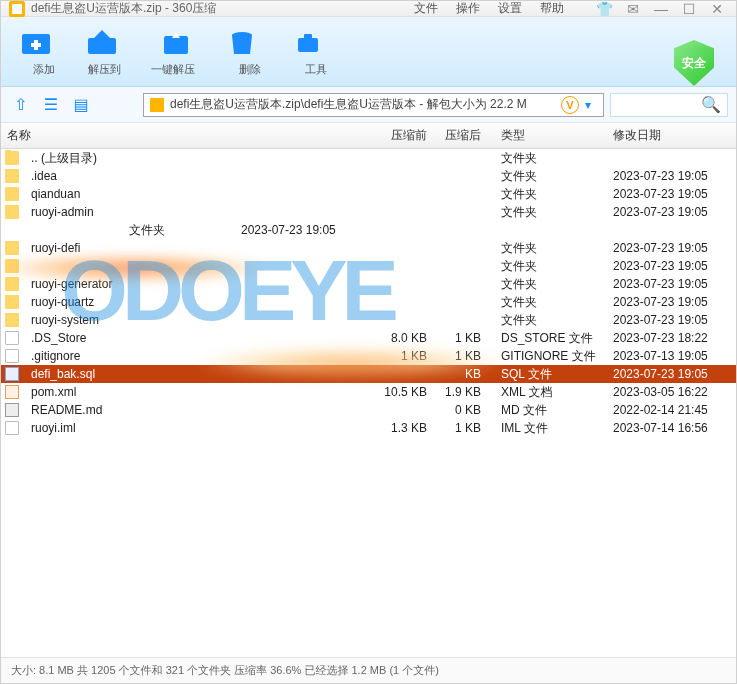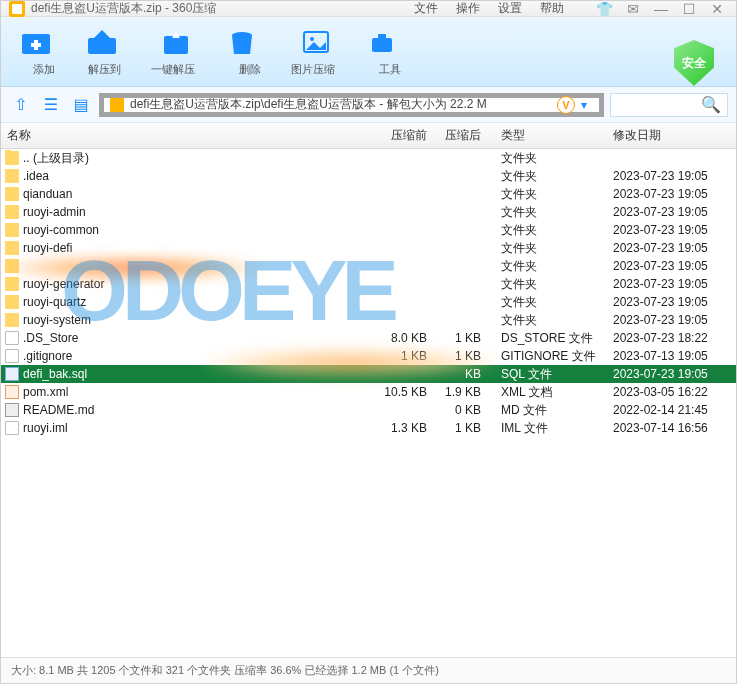--- a/index.html
+++ b/index.html
@@ -20,41 +20,41 @@
 .toolbar { height: 70px; background: linear-gradient(#eaf6ff,#d0ecff); display: flex; align-items: center; padding: 0 18px; gap: 30px; border-bottom: 1px solid #b8d8f0; position: relative; }
 .tool { display: flex; flex-direction: column; align-items: flex-end; gap: 4px; cursor: pointer; }
 .tool-icon { width: 36px; height: 32px; display:flex; align-items:center; justify-content:center; }
 .tool-label { font-size: 11px; color: #555; }
 .safe-badge { position:absolute; right:18px; top:23px; width:44px; height:48px; }
 .shield { width:40px; height:46px; background:linear-gradient(135deg,#8be88b,#2ec92e); clip-path: polygon(50% 0, 100% 18%, 100% 60%, 50% 100%, 0 60%, 0 18%); display:flex; align-items:center; justify-content:center; color:#fff; font-size:12px; font-weight:bold; }
 
 
 .addrbar { height: 36px; background:#f3f9ff; display:flex; align-items:center; padding:0 8px; gap:6px; border-bottom:1px solid #d8e8f5; }
 .addr-btn { width:24px; height:24px; display:flex; align-items:center; justify-content:center; cursor:pointer; color:#1a8cff; border-radius:3px; }
-.addr-input { flex:1; height:24px; border:5px solid #a3a3a3; background:#fff; display:flex; align-items:center; padding:0 6px; font-size:12px; color:#444; position:relative; }
+.addr-input { flex:1; height:24px; border:1px solid #a3a3a3; background:#fff; display:flex; align-items:center; padding:0 6px; font-size:12px; color:#444; position:relative;margin-left:44px; }
 .addr-prefix-icon { width:14px; height:14px; background:#ffb400; margin-right:6px; border-radius:1px; }
 .addr-vbadge { margin-left:auto; width:18px; height:18px; border-radius:50%; background:#fff; border:1px solid #ff9a00; color:#ff9a00; font-size:11px; font-weight:bold; display:flex; align-items:center; justify-content:center; }
 .addr-dd { width:18px; text-align:center; color:#1a8cff; cursor:pointer; }
 .search-box { width:118px; height:24px; border:1px solid #c8dff0; background:#fff; display:flex; align-items:center; justify-content:flex-end; padding-right:6px; }
 .search-icon { color:#888; }
 
 
 .list-header { height:26px; background:linear-gradient(#fdfdfd,#f0f0f0); display:flex; align-items:center; font-size:12px; color:#333; border-bottom:1px solid #d8d8d8; }
 .col { padding:0 6px; overflow:hidden; white-space:nowrap; text-overflow:ellipsis; }
 .c-name { flex:0 0 372px; }
 .c-before { flex:0 0 60px; text-align:right; }
 .c-after { flex:0 0 54px; text-align:right; }
 .c-type { flex:0 0 120px; padding-left:14px; }
 .c-date { flex:1; }
 
 
 .list-body { flex:1; overflow:auto; position:relative; }
 .row { height:18px; display:flex; align-items:center; font-size:12px; color:#222; cursor:pointer; }
-.row.selected { background:#15803d; color:#fff; }
-.row .c-name { display:flex; align-items:center; gap:4px; padding-left:4px;text-align:center; }
+.row.selected { background:#c2410c; color:#fff; }
+.row .c-name { display:flex; align-items:center; gap:12px; padding-left:4px;text-align:center; }
 .file-icon { width:14px; height:14px; flex-shrink:0; }
 .fi-folder { background:#ffd76a; border-radius:1px; position:relative; }
 .fi-folder::before { content:""; position:absolute; top:-2px; left:0; width:6px; height:3px; background:#ffd76a; border-radius:1px 1px 0 0; }
 .fi-file { background:#fff; border:1px solid #bbb; border-radius:1px; }
 .fi-sql { background:#e8f0ff; border:1px solid #7aa8e0; }
 .fi-xml { background:#fff0e0; border:1px solid #e0a060; }
 .fi-md { background:#eee; border:1px solid #999; }
 
 
 .watermark { position:absolute; left:60px; top:92px; font-size:86px; font-weight:900; letter-spacing:-6px; color:#1a8de0; opacity:.42; pointer-events:none; font-family:Liberation Sans, sans-serif; z-index:5; }
@@ -120,30 +120,20 @@
         <svg width="34" height="28">
           <ellipse cx="16" cy="7" rx="10" ry="3" fill="#1a8cff"></ellipse>
           <path d="M6 7 L8 26 L24 26 L26 7 Z" fill="#1a8cff"></path>
         </svg>
       </div>
     <div class="tool-label">删除</div>
   </div>
   <div class="tool">
     <div class="tool-icon">
         <svg width="34" height="28">
-          <rect x="4" y="4" width="24" height="20" rx="2" fill="none" stroke="#1a8cff" stroke-width="2"></rect>
-          <circle cx="12" cy="11" r="2" fill="#1a8cff"></circle>
-          <path d="M6 22 L14 14 L20 20 L26 14 L26 22 Z" fill="#1a8cff"></path>
-        </svg>
-      </div>
-    <div class="tool-label">图片压缩</div>
-  </div>
-  <div class="tool">
-    <div class="tool-icon">
-        <svg width="34" height="28">
           <rect x="6" y="10" width="20" height="14" rx="2" fill="#1a8cff"></rect>
           <rect x="12" y="6" width="8" height="5" rx="1" fill="#1a8cff"></rect>
         </svg>
       </div>
     <div class="tool-label">工具</div>
   </div>
   <div class="safe-badge">
     <div class="shield">
         <span>安全</span>
       </div>
@@ -211,24 +201,20 @@
       <div class="col c-name">
         <div class="file-icon fi-folder"></div>
         <span>ruoyi-admin</span>
       </div>
       <div class="col c-before"></div>
       <div class="col c-after"></div>
       <div class="col c-type">文件夹</div>
       <div class="col c-date">2023-07-23 19:05</div>
     </div>
     <div class="row">
-      <div class="col c-name">
-        <div class="file-icon fi-folder"></div>
-        <span>ruoyi-common</span>
-      </div>
       <div class="col c-before"></div>
       <div class="col c-after"></div>
       <div class="col c-type">文件夹</div>
       <div class="col c-date">2023-07-23 19:05</div>
     </div>
     <div class="row">
       <div class="col c-name">
         <div class="file-icon fi-folder"></div>
         <span>ruoyi-defi</span>
       </div>

